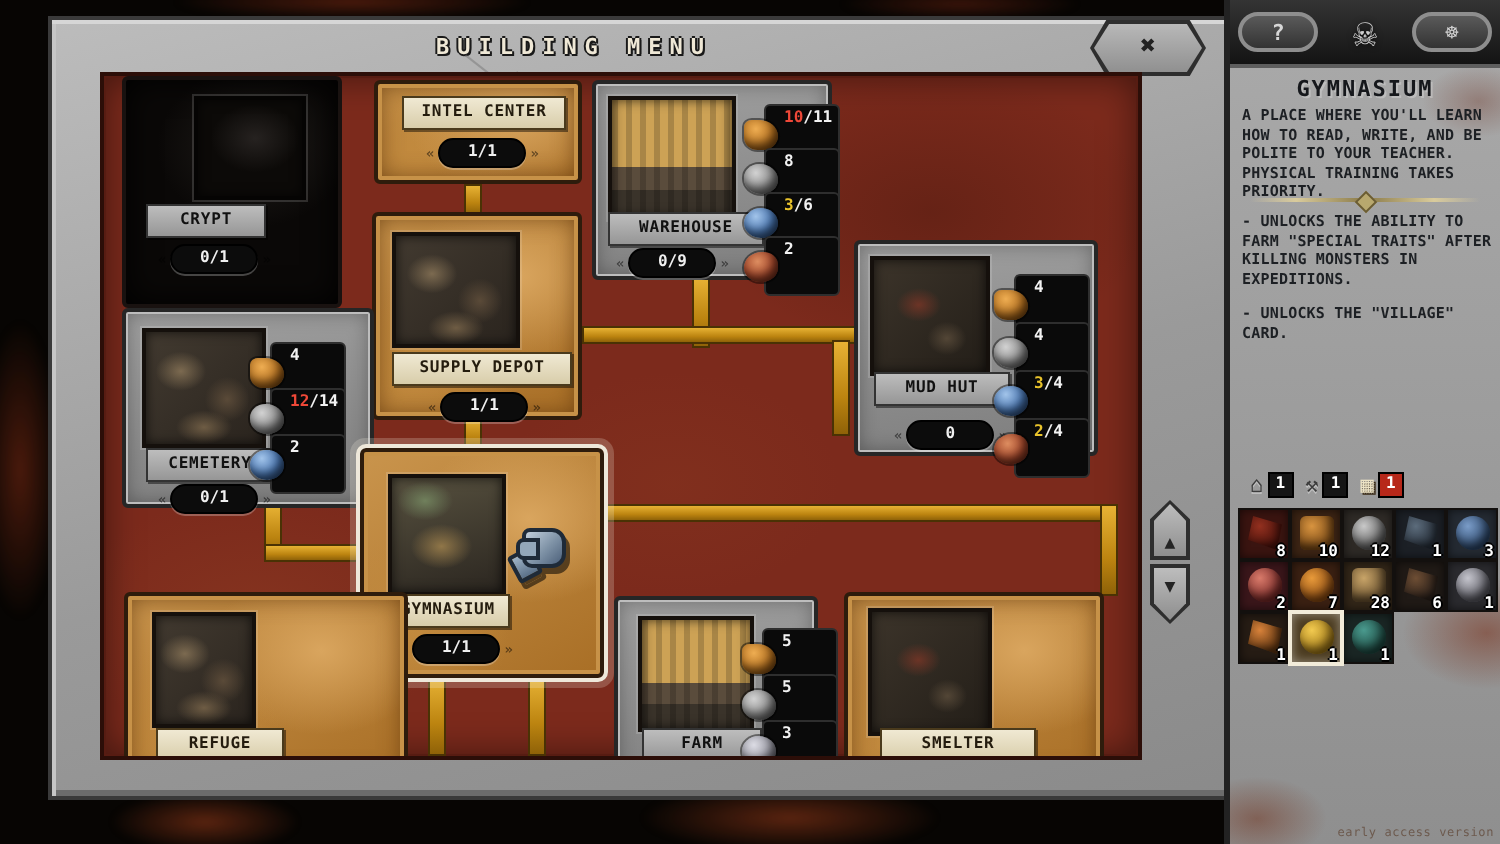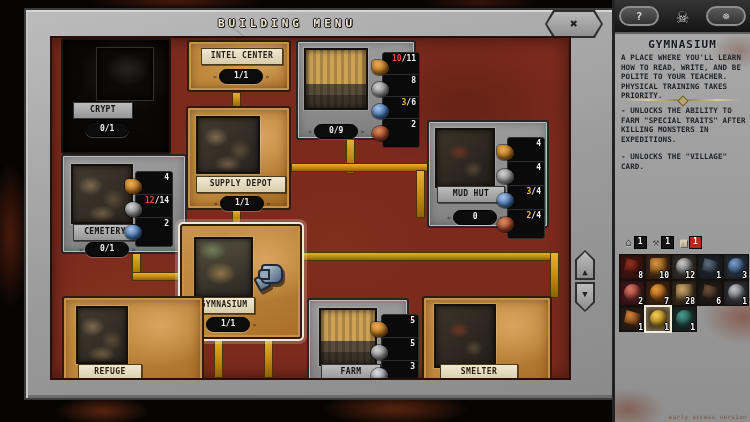--- a/index.html
+++ b/index.html
@@ -78,21 +78,21 @@
 
   .res{position:absolute;display:flex;align-items:center;z-index:3;}
   .res .ic{width:17px;height:15px;margin-right:-7px;z-index:2;border-radius:50%;
     box-shadow:inset -2px -3px 4px rgba(0,0,0,.55),0 0 0 1px rgba(0,0,0,.45);}
   .ic.wood{background:radial-gradient(circle at 35% 30%,#eead52,#b06d1e 60%,#6b3a0a);border-radius:25% 60% 50% 45%;}
   .ic.stone{background:radial-gradient(circle at 35% 30%,#d2d2d2,#8f8f8f 55%,#4e4e4e);border-radius:46% 54% 48% 52%;}
   .ic.soul{background:radial-gradient(circle at 35% 28%,#a2c4ea,#4a76b0 55%,#1d3a64);}
   .ic.meat{background:radial-gradient(circle at 40% 32%,#dd8d60,#a4482c 55%,#5a1d10);border-radius:55% 45% 50% 50%;}
   .ic.silver{background:radial-gradient(circle at 35% 30%,#dcdce4,#9c9ca6 55%,#54545c);}
   .res .num{min-width:24px;height:12px;background:#0a0a0a;border:1px solid #2e2e2e;border-radius:3px;
-    color:#f2f2f2;font-size:8px;font-weight:bold;line-height:11px;text-align:right;padding:0 3px 16px 9px;white-space:nowrap;}
+    color:#f2f2f2;font-size:8px;font-weight:bold;line-height:11px;text-align:left;padding:0 3px 16px 9px;white-space:nowrap;}
   .num .cur.red{color:#ef4838;}
   .num .cur.yellow{color:#e9c32b;}
   .num .cur.white{color:#f2f2f2;}
 
   
   .scrollbtn{position:absolute;left:549px;width:20px;height:30px;background:#2e2e2e;z-index:4;}
   .scrollbtn .in{position:absolute;left:2px;top:2px;right:2px;bottom:2px;background:linear-gradient(#bdbdbd,#8e8e8e);
     color:#242424;font-size:9px;text-align:center;font-weight:bold;}
   #scroll-up{top:240px;clip-path:polygon(50% 0,100% 32%,100% 100%,0 100%,0 32%);}
   #scroll-up .in{clip-path:polygon(50% 0,100% 32%,100% 100%,0 100%,0 32%);line-height:40px;}
@@ -200,20 +200,21 @@
         <div class="card tan" style="left: 135px; top: 2px; width: 104px; height: 52px;">
           <div class="plaque" style="left: 12px; top: 6px; width: 80px;">INTEL CENTER</div>
           <div class="pillwrap" style="left: 24px; top: 27px;">
             <div class="chev">«</div>
             <div class="pill">1/1</div>
             <div class="chev">»</div>
           </div>
         </div>
         <div class="card gray" style="left: 244px; top: 2px; width: 120px; height: 100px;">
           <div class="cimg img-hay" style="left: 6px; top: 6px; width: 60px; height: 58px;"></div>
+          <div class="plaque gray" style="left: 6px; top: 64px; width: 76px;">WAREHOUSE</div>
           <div class="pillwrap" style="left: 10px; top: 82px;">
             <div class="chev">«</div>
             <div class="pill">0/9</div>
             <div class="chev">»</div>
           </div>
           <div class="res" style="left: 74px; top: 10px;">
             <div class="ic wood"></div>
             <div class="num"><span class="cur red">10</span><span>/11</span></div>
           </div>
           <div class="res" style="left: 74px; top: 32px;">

